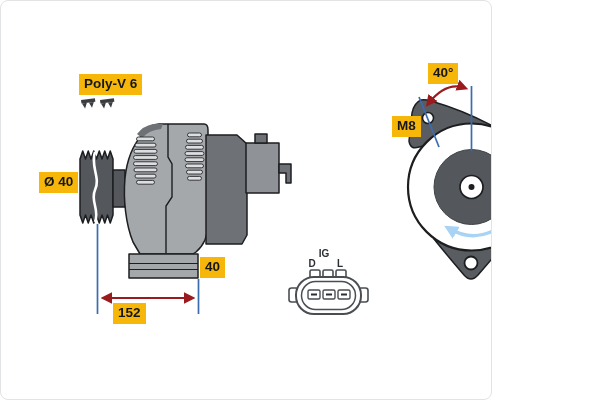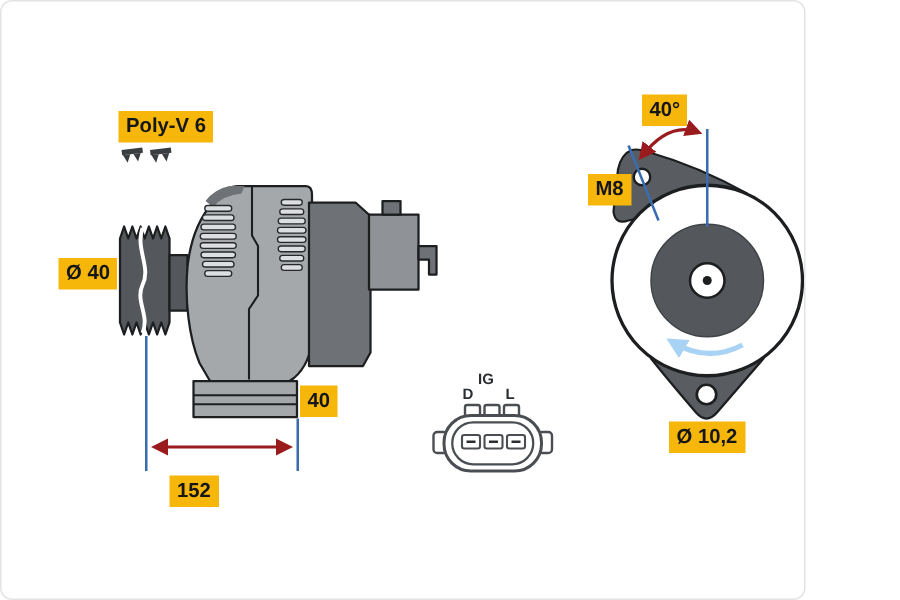--- a/index.html
+++ b/index.html
@@ -1,17 +1,17 @@
 <!DOCTYPE html>
 <html style="--label-yellow: #F6B60A; --label-blue: #ABCAE8; --dim-blue: #3A6CB0; --dim-red: #9A1B1E; --rotation-blue: #A9D3F5; --body-gray: #A5A8AB; --dark-gray: #6E7276; --pulley-gray: #54585C; --lug-gray: #595D61; --block-gray: #8F9296; --louver-gray: #DCDEDF; --outline: #1C1E20; --connector-stroke: #4A4E52;"><head>
 <meta charset="utf-8">
 <style>
   html,body{margin:0;padding:0;background:#fff;}
   .stage{
-    position:relative;width:537px;height:400px;box-sizing:border-box;
+    position:relative;width:492px;height:400px;box-sizing:border-box;
     background:#fff;border:1px solid #e2e3e4;border-radius:8px;overflow:hidden;
     font-family:"Liberation Sans",sans-serif;
   }
   .art{position:absolute;left:0;top:0;}
   .lbl{
     position:absolute;font-weight:bold;font-size:13.5px;line-height:1.4;
     color:#14161a;padding:1px 5px;white-space:nowrap;
   }
   .lbl.yellow{background:var(--label-yellow);}
   .lbl.blue{background:var(--label-blue);}
@@ -137,22 +137,21 @@
       <path class="st-rot f-none" d="M448,227.5 Q471,241 494,229" marker-start="url(#mb)"></path>
       <path class="st-blue f-none" d="M470.5,85 L470.5,150"></path>
       <path class="st-blue f-none" d="M418,96 L438,146"></path>
       <path class="st-red f-none" d="M427,103 Q445,80 464,87" marker-start="url(#mr)" marker-end="url(#mr)"></path>
     </g>
   </svg>
 
   <div class="lbl yellow" style="left:78px;top:73px">Poly-V 6</div>
   <div class="lbl yellow" style="left:38px;top:171px">Ø 40</div>
   <div class="lbl yellow" style="left:199px;top:256px">40</div>
-  <div class="lbl yellow" style="left:112px;top:316px">152</div>
+  <div class="lbl yellow" style="left:112px;top:302px">152</div>
   <div class="lbl yellow" style="left:427px;top:62px">40°</div>
   <div class="lbl yellow" style="left:391px;top:115px">M8</div>
-  <div class="lbl yellow" style="left:445px;top:280px">Ø 10,2</div>
 
   <span class="pinlbl" style="left:304px;top:257px">D</span>
   <span class="pinlbl" style="left:316px;top:247px">IG</span>
   <span class="pinlbl" style="left:332px;top:257px">L</span>
 
 </div>
 
 </body></html>

